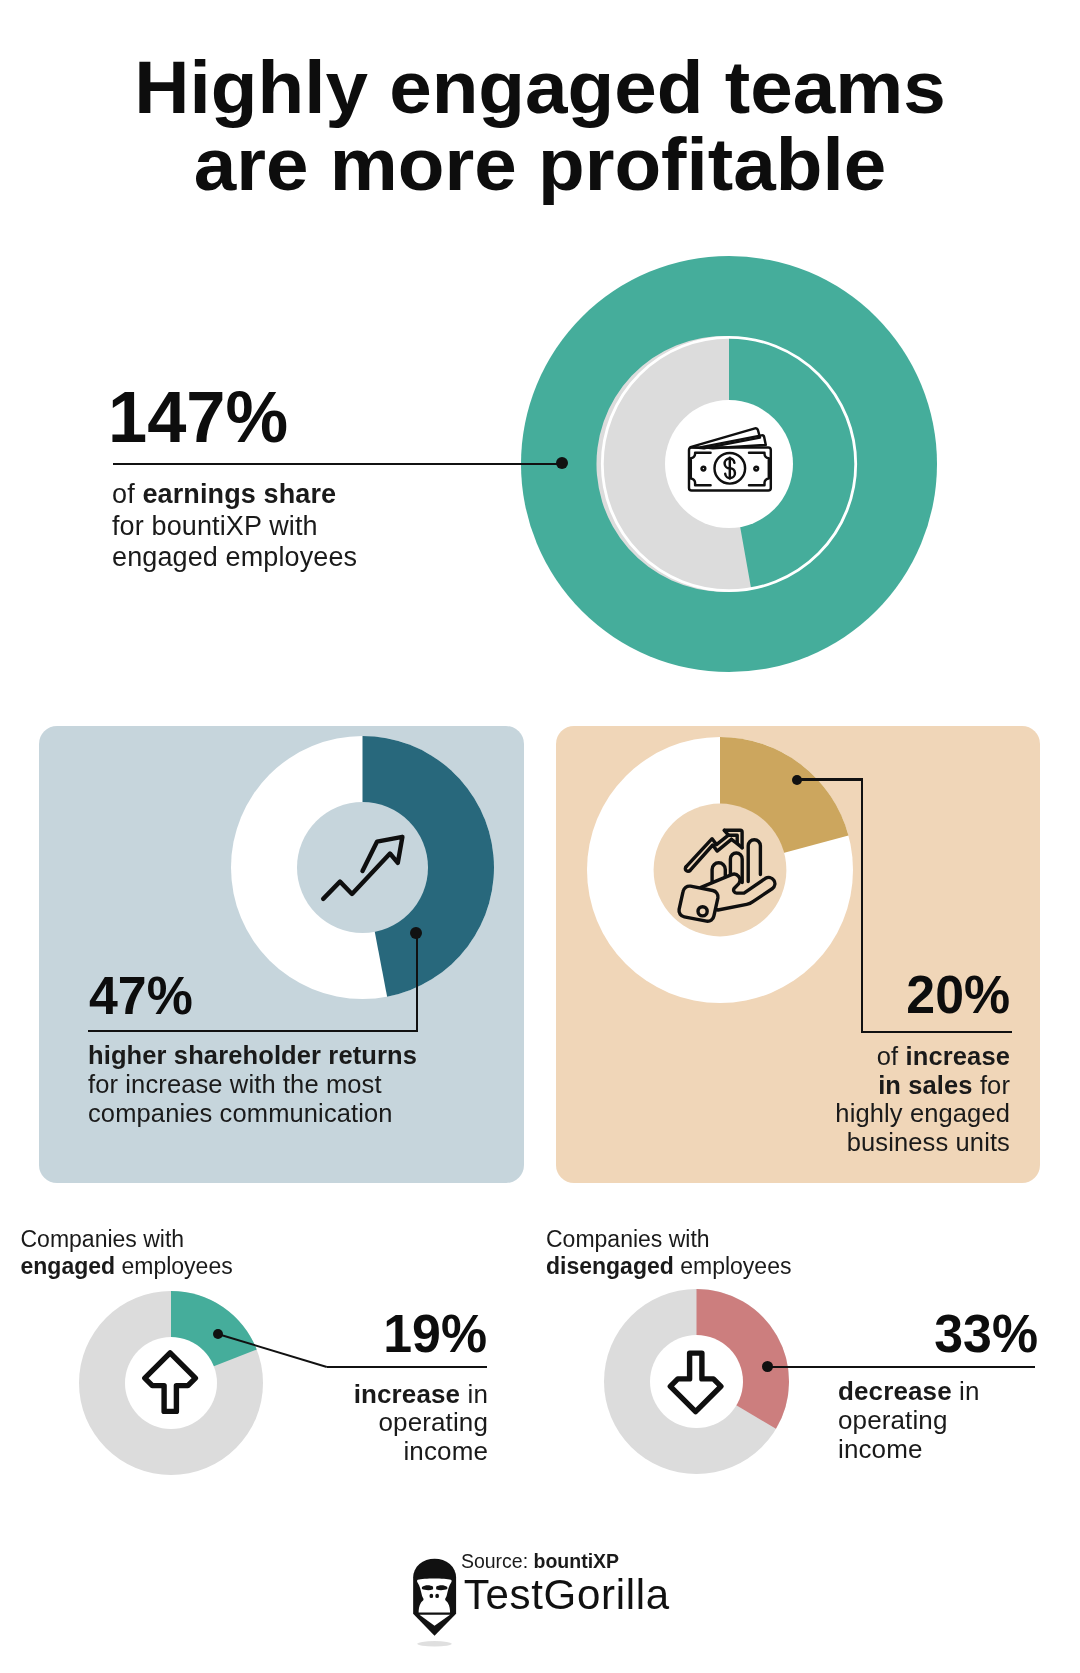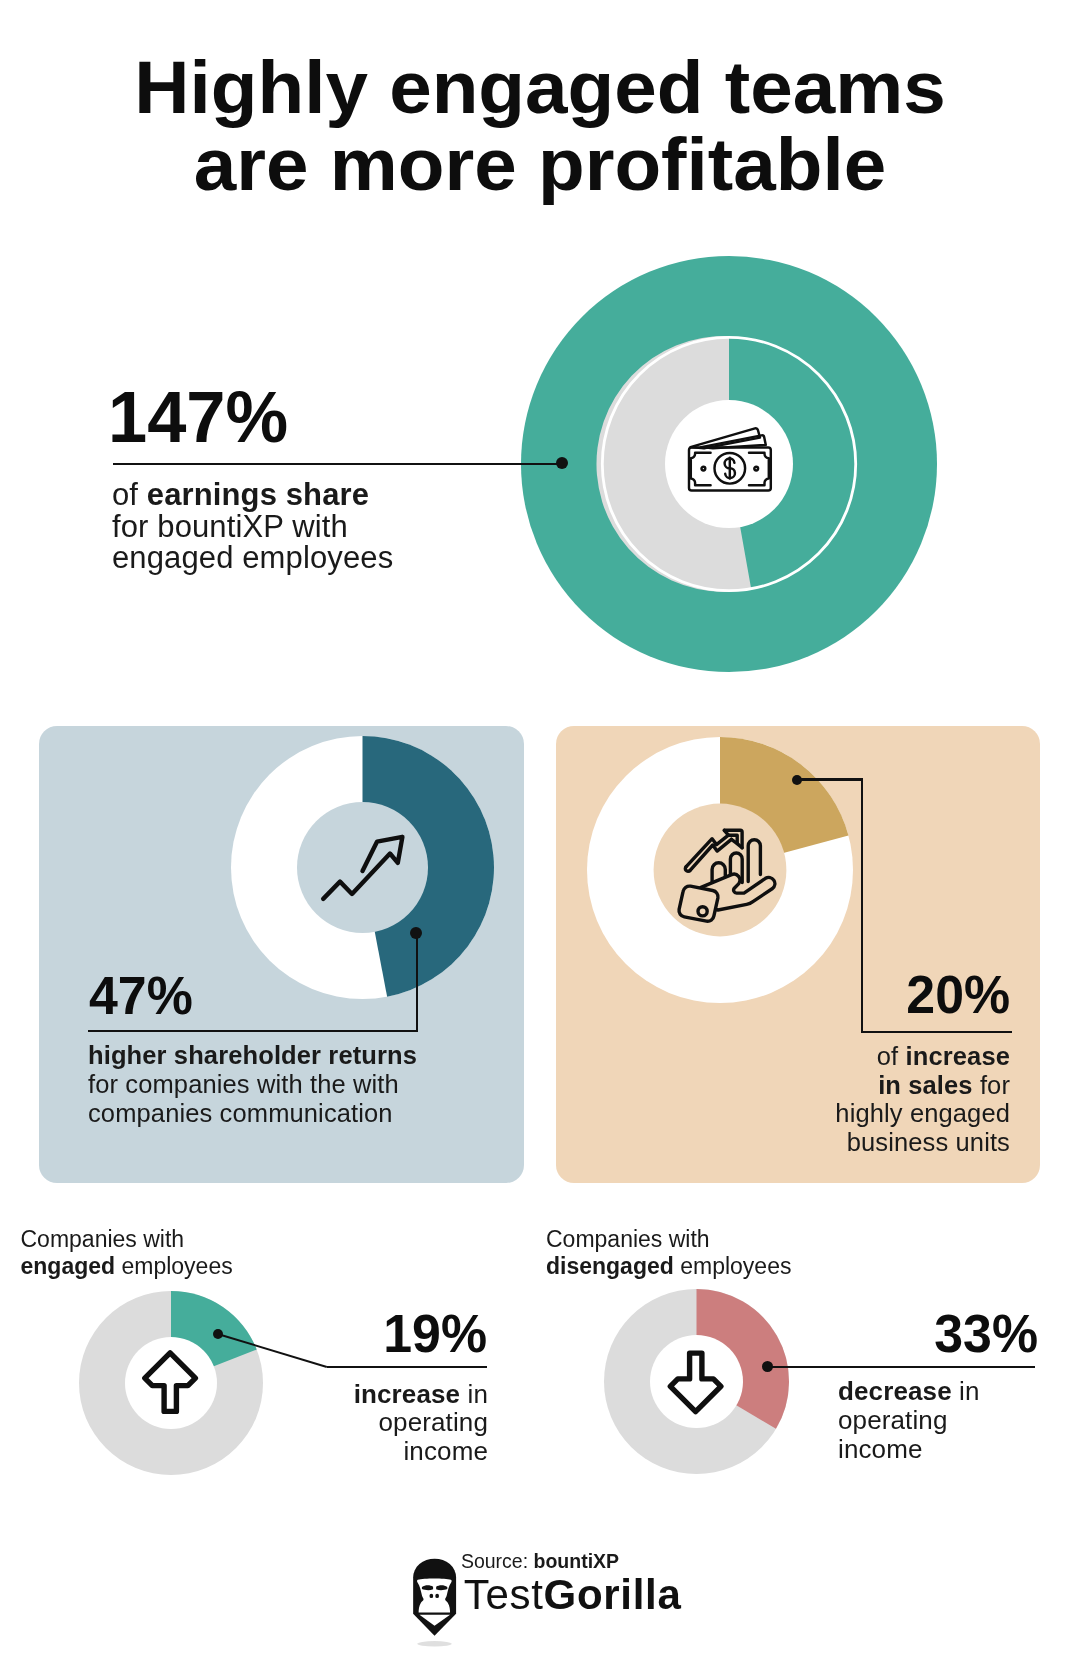--- a/index.html
+++ b/index.html
@@ -12,37 +12,37 @@
   #title div{font-weight:700;font-size:73.5px;line-height:77px;color:#0d0d0d;
              transform:scaleX(1.04);transform-origin:50% 50%;}
   #t1{position:absolute;left:0;top:49px;width:1080px;}
   #t2{position:absolute;left:0;top:126px;width:1080px;}
 
   
   .bignum{font-weight:700;color:#0d0d0d;position:absolute;white-space:nowrap;
           transform-origin:0 100%;}
   .bignum.r{transform-origin:100% 100%;}
   .rule{position:absolute;background:#111;}
-  .body{position:absolute;font-size:31px;line-height:31.7px;letter-spacing:0.12px;color:#1a1a1a;white-space:nowrap;}
+  .body{position:absolute;font-size:27px;line-height:31.7px;letter-spacing:0.12px;color:#1a1a1a;white-space:nowrap;}
   .body.sm{font-size:25.5px;line-height:29px;}
   .body b{font-weight:700;}
   .panel{position:absolute;border-radius:18px;}
   .dot{position:absolute;border-radius:50%;background:#111;}
   svg{display:block;overflow:visible;}
   .body.md{font-size:26px;line-height:29.5px;}
   .caption{position:absolute;font-size:23px;line-height:27.2px;color:#1a1a1a;white-space:nowrap;}
   .caption b{font-weight:700;}
   .leader-diag{position:absolute;left:217.9px;top:1332.6px;width:120px;height:40px;}
   .leader-diag::before{content:"";position:absolute;left:0;top:0;width:114.4px;height:2.3px;background:#111;
                        transform-origin:0 0;transform:rotate(16.82deg);}
   #source{position:absolute;left:0;top:1518px;width:1080px;text-align:center;font-size:19.5px;color:#1a1a1a;margin-top:32px;}
   #source b{font-weight:700;}
   #logo{position:absolute;left:413.2px;top:1556.8px;display:flex;align-items:flex-start;gap:2px;}
   #logotext{font-size:42px;line-height:42px;letter-spacing:0.7px;color:#111;margin-top:17.5px;}
-  #logotext b{font-weight:700;}
+  #logotext b{font-weight:400;}
 </style>
 </head>
 <body>
 
 <div id="title">
   <div id="t1">Highly engaged teams</div>
   <div id="t2">are more profitable</div>
 </div>
 
 <svg id="earnings-chart" class="abs" style="left:515px;top:250px;" width="430" height="430" viewBox="0 0 430 430">
@@ -81,21 +81,21 @@
   <g transform="translate(131.5,131.5)" fill="none" stroke="#0f0f0f" stroke-width="4.4" stroke-linecap="round" stroke-linejoin="round">
     <path d="M -39.3 31.4 L -22.5 14.1 L -10.5 26.5 L 27.5 -14.0 L 35.3 -4.6 L 39.9 -30.7 L 14.5 -25.8 L 0.0 3.5"></path>
   </g>
 </svg>
 <div class="rule" style="left:88px;top:1030px;width:330px;height:2.3px;"></div>
 <div class="rule" style="left:415.7px;top:938px;width:2.3px;height:94px;"></div>
 <div class="dot" style="left:409.8px;top:927.2px;width:11.8px;height:11.8px;"></div>
 <div class="bignum" style="left:89px;top:968px;font-size:54px;line-height:54px;transform:scaleX(0.96);transform-origin:0 50%;">47%</div>
 <div class="body sm" style="left:88px;top:1041px;">
   <div><b>higher shareholder returns</b></div>
-  <div>for companies with the with</div>
+  <div>for increase with the most</div>
   <div>companies communication</div>
 </div>
 
 <div class="panel" style="left:556px;top:726px;width:484px;height:457px;background:#f0d6b8;"></div>
 <svg class="abs" style="left:587px;top:737px;" width="266" height="266" viewBox="0 0 266 266">
   <circle cx="133" cy="133" r="133" fill="#ffffff"></circle>
   <path d="M 133 133 L 133 0 A 133 133 0 0 1 261.47 98.58 Z" fill="#cca65e"></path>
   <circle cx="133" cy="133" r="66.4" fill="#eed6b9"></circle>
   <g transform="translate(133,133)" fill="none" stroke="#0f0f0f" stroke-width="3.4" stroke-linecap="round" stroke-linejoin="round">
 

